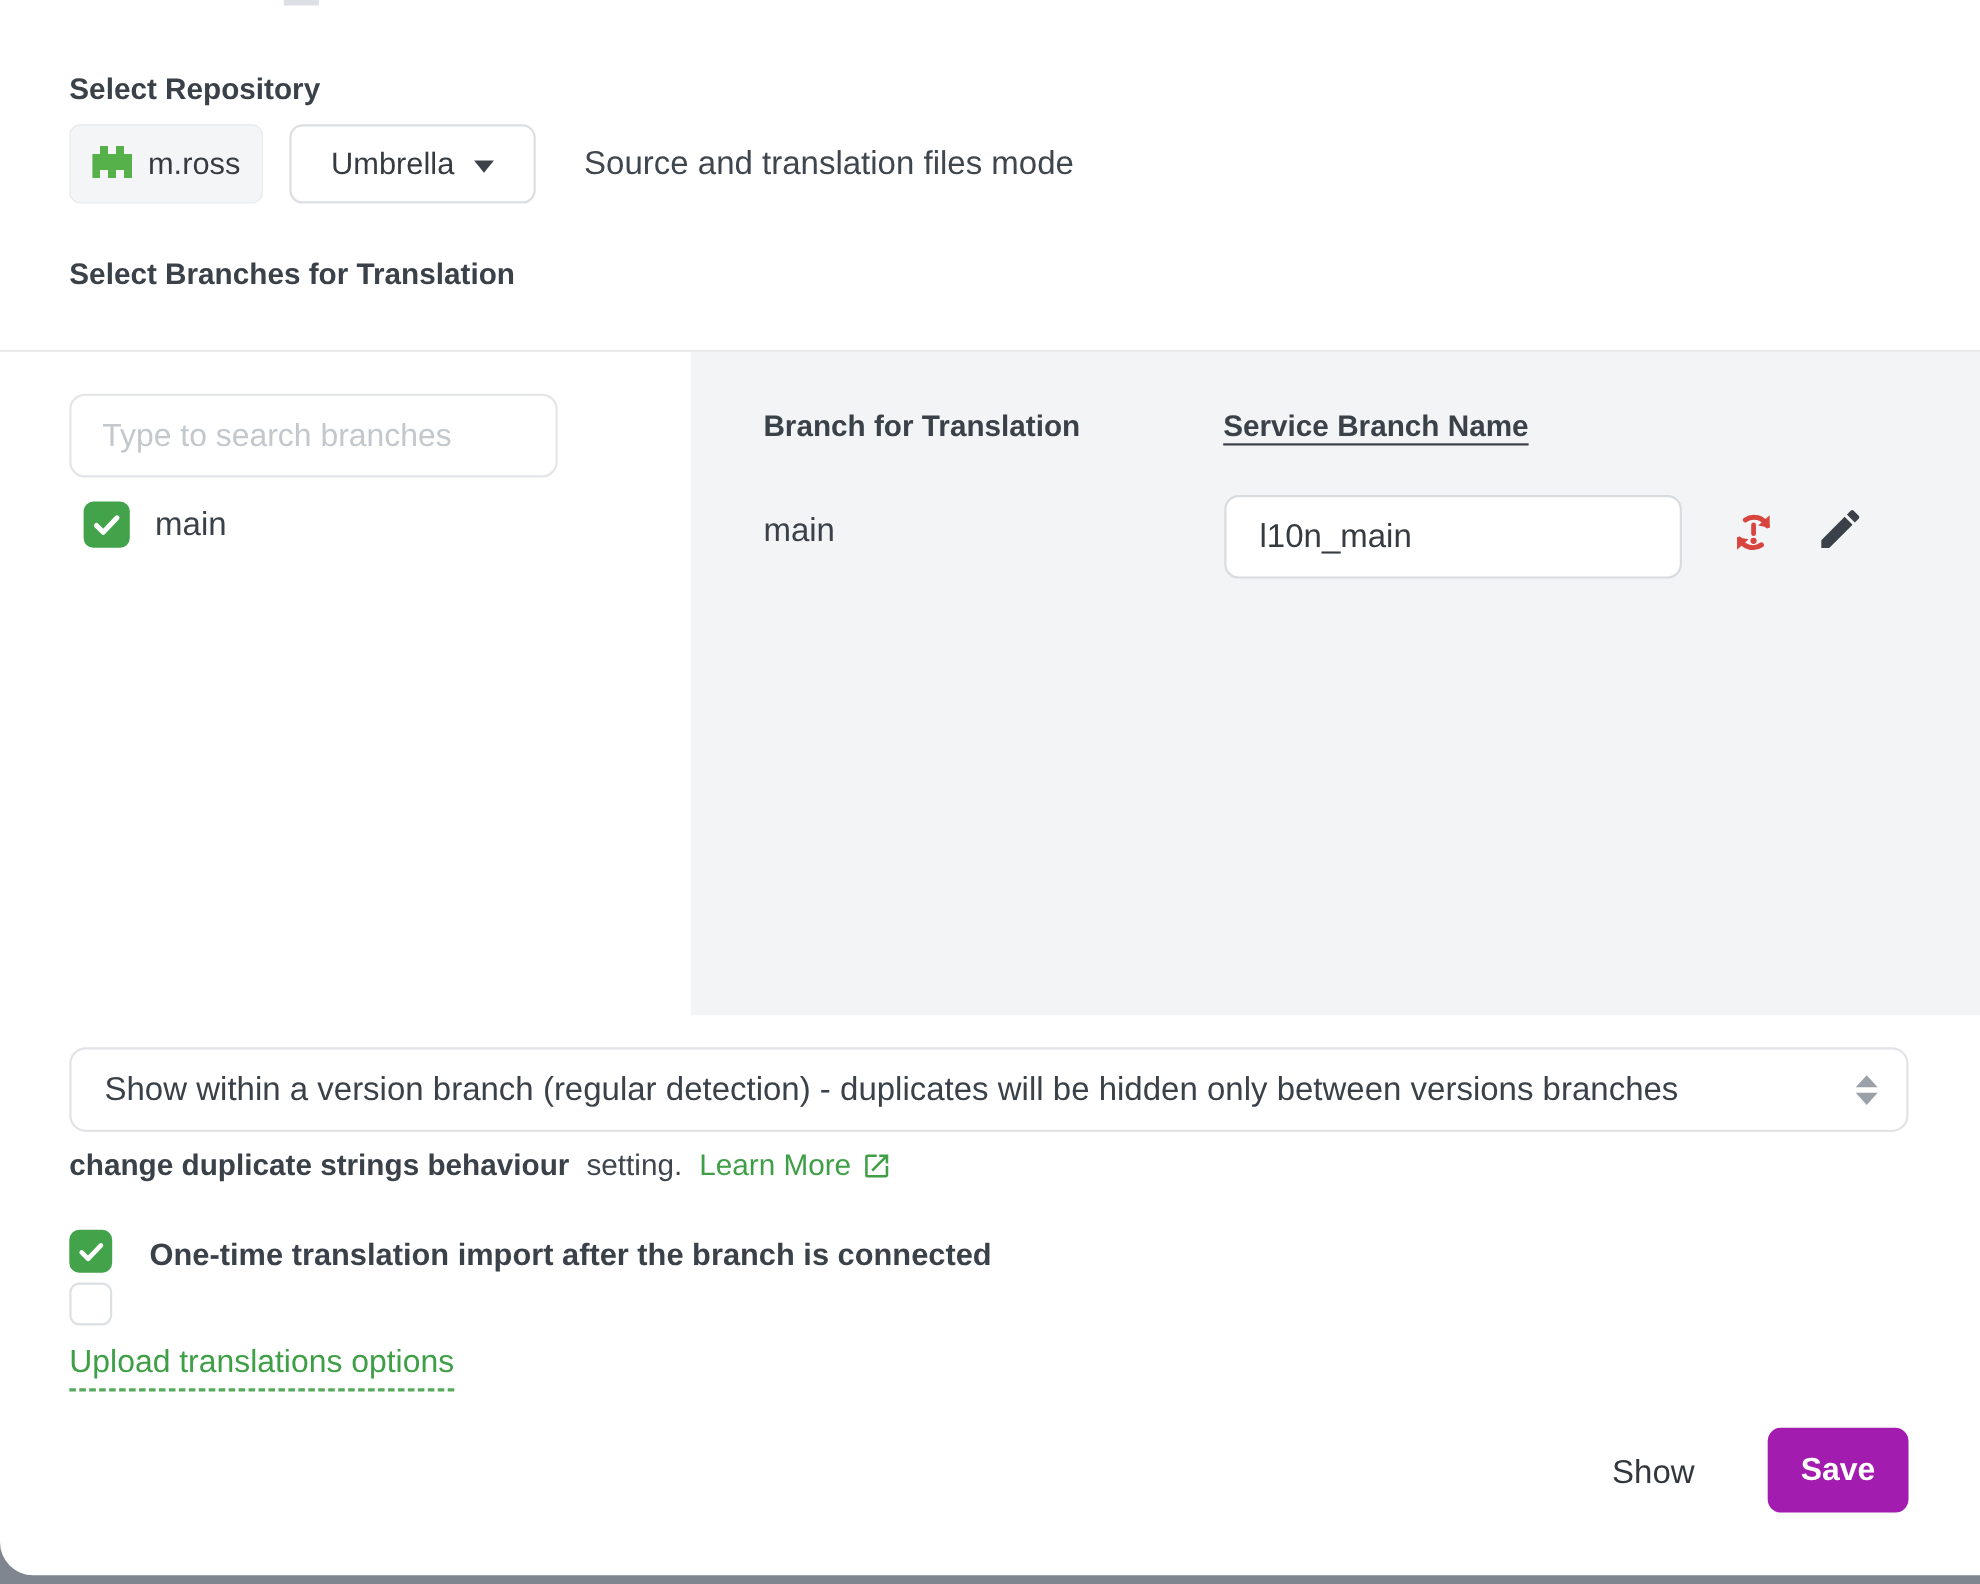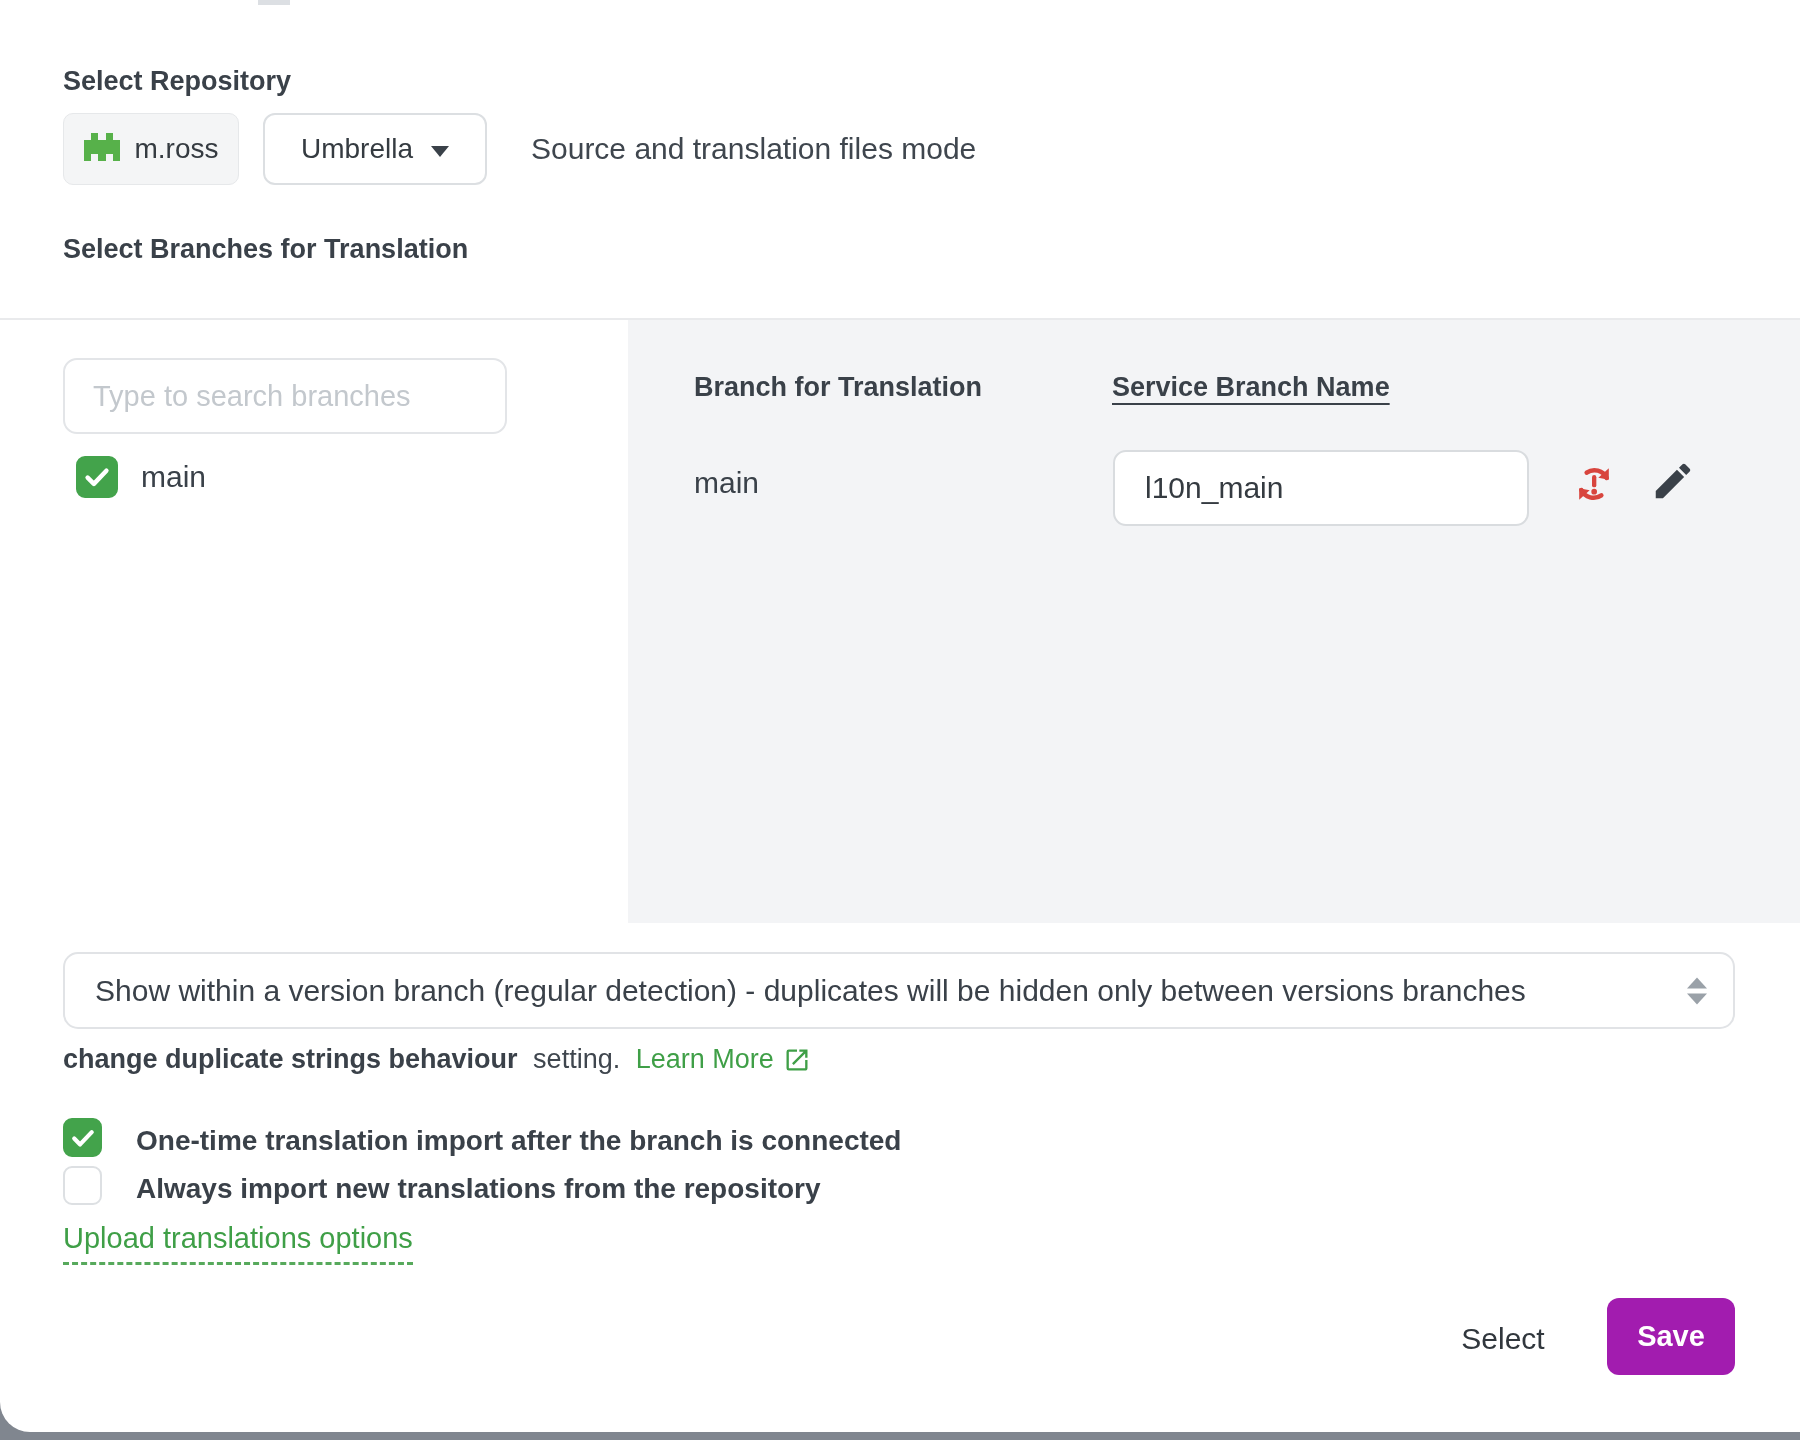--- a/index.html
+++ b/index.html
@@ -195,21 +195,20 @@
         <polyline points="4.5,12.5 9.5,17.5 19.5,7" fill="none" stroke="#ffffff" stroke-width="3.6" stroke-linecap="round" stroke-linejoin="round"></polyline>
       </svg>
     </span>
     <span class="label">One-time translation import after the branch is connected</span>
   </div>
 
   <div class="import-option opt-1">
     <span class="checkbox">
       
     </span>
-    <span class="label">Always import new translations from the repository</span>
   </div>
 
   <div class="upload-link">Upload translations options</div>
 
-  <button class="close-btn">Select</button>
+  <button class="close-btn">Show</button>
   <button class="save-btn">Save</button>
 
 </div>
 
 </body></html>

